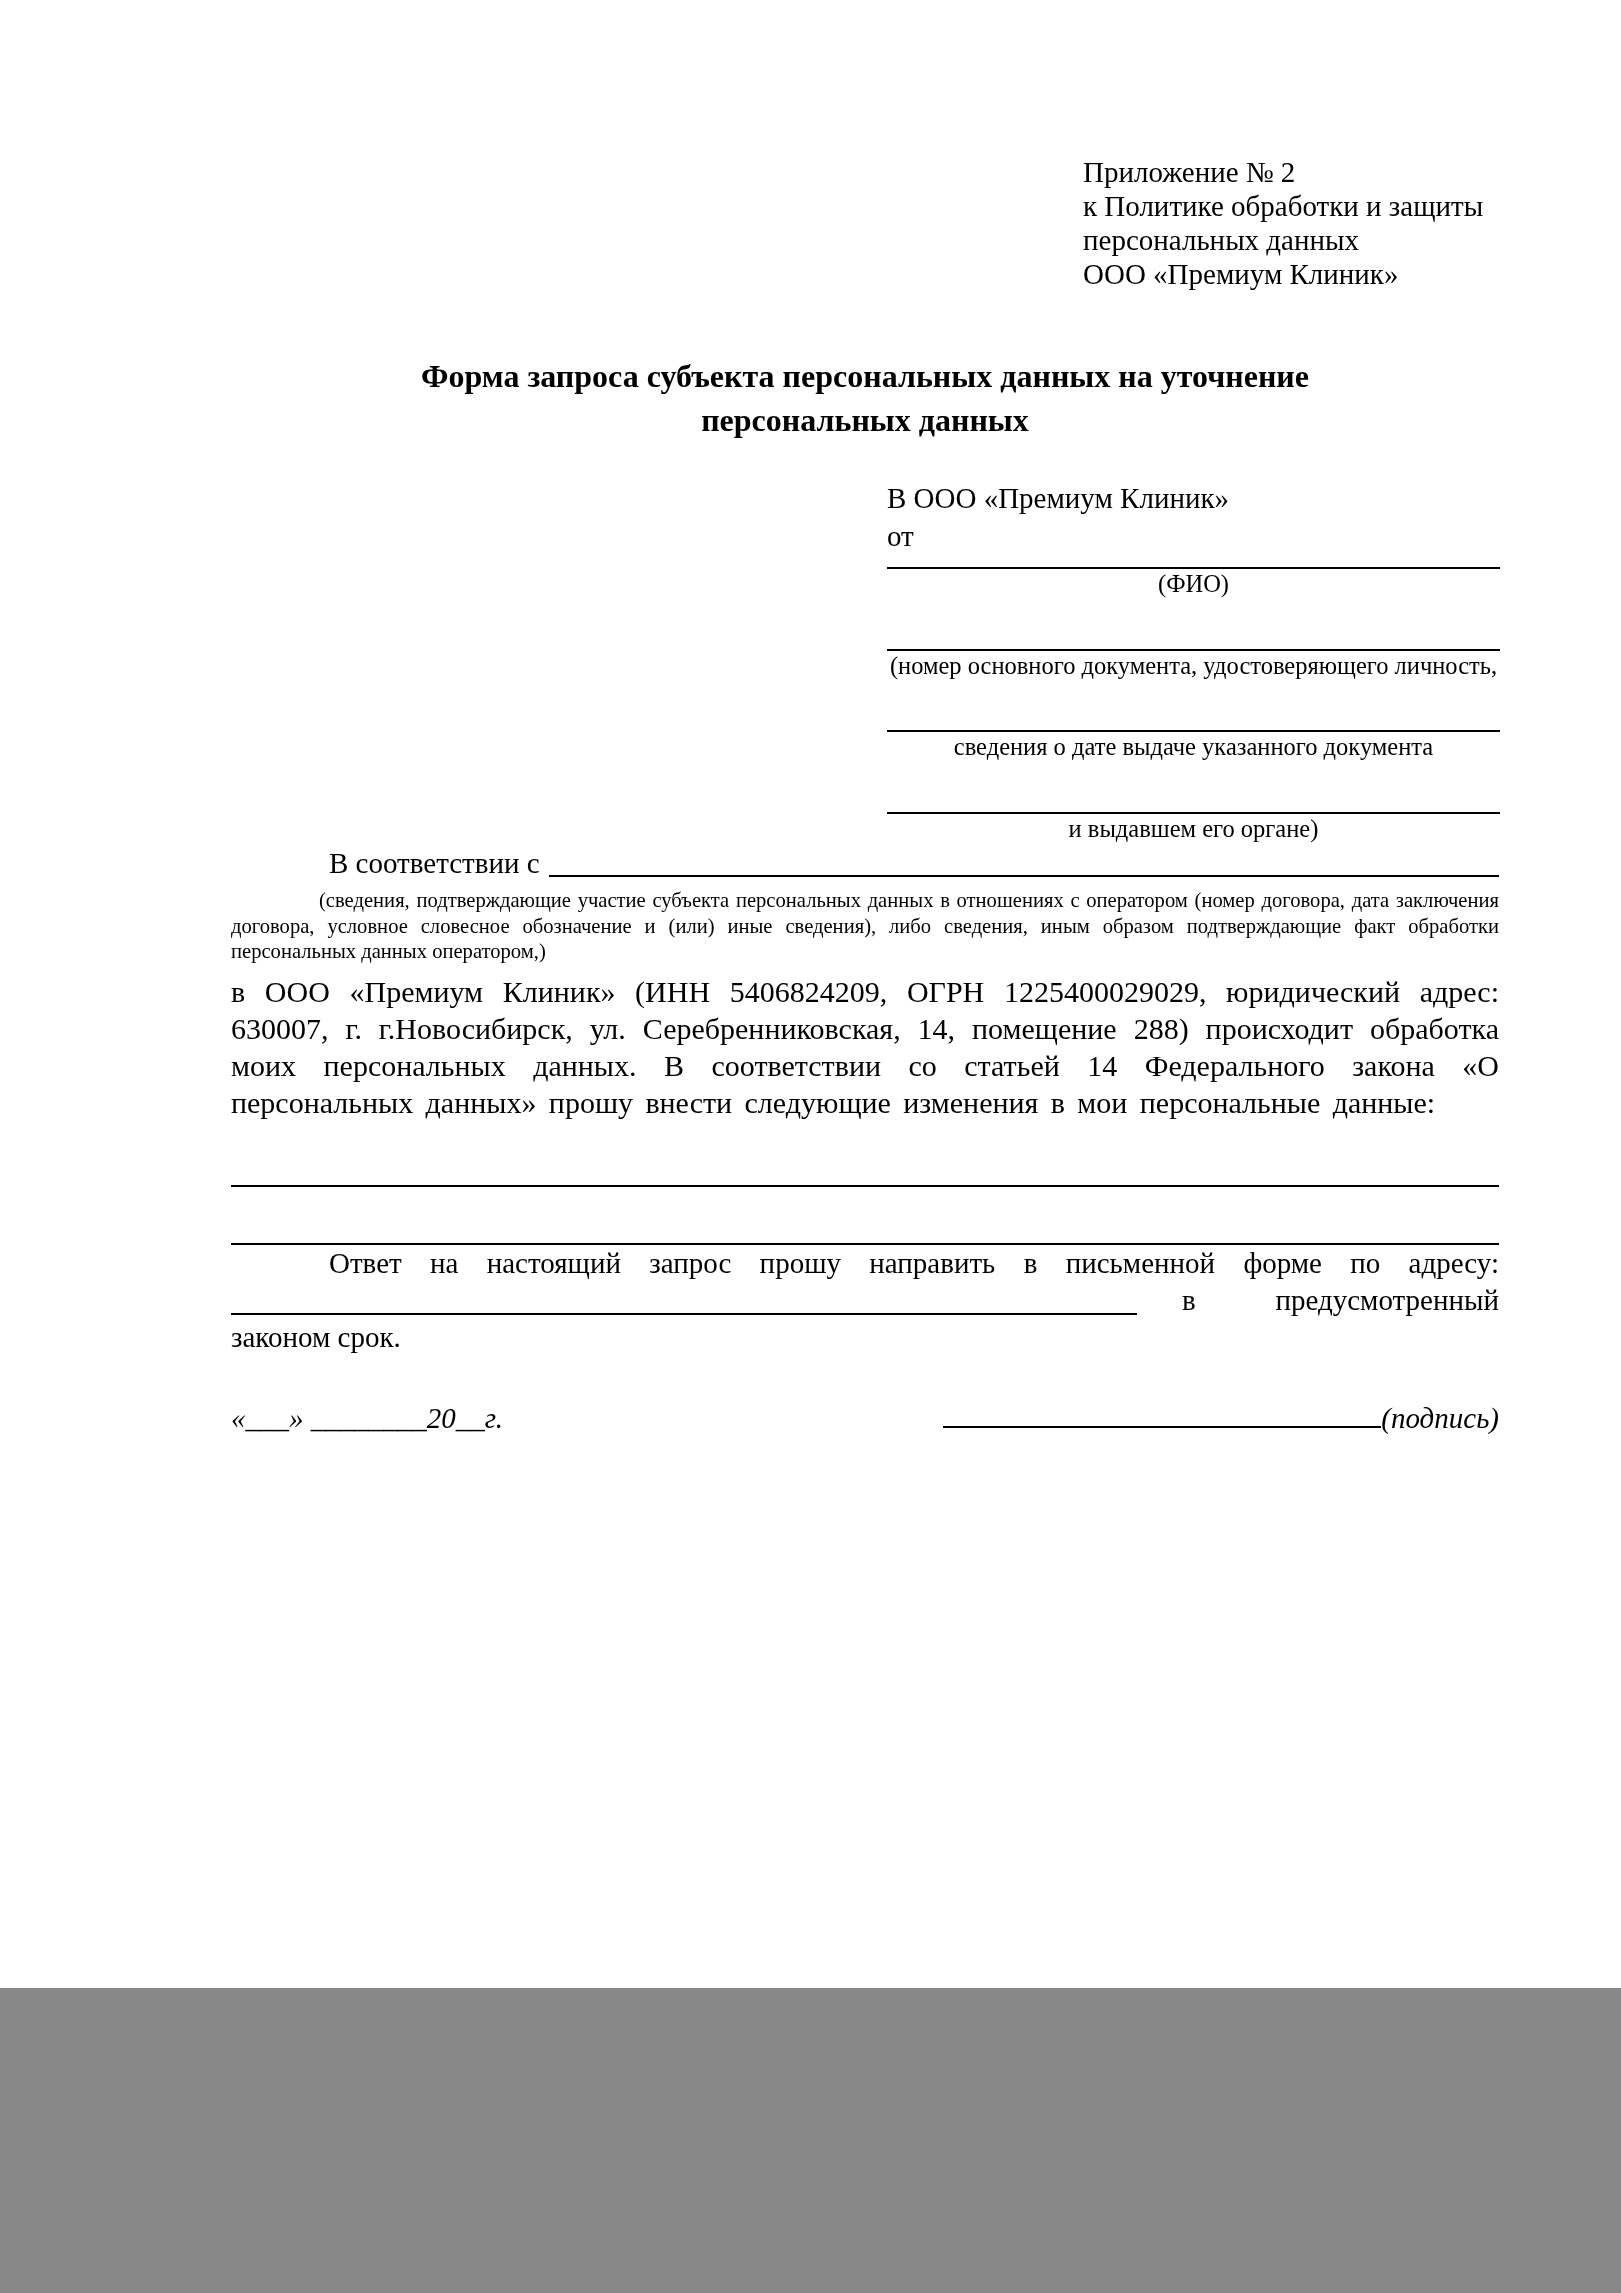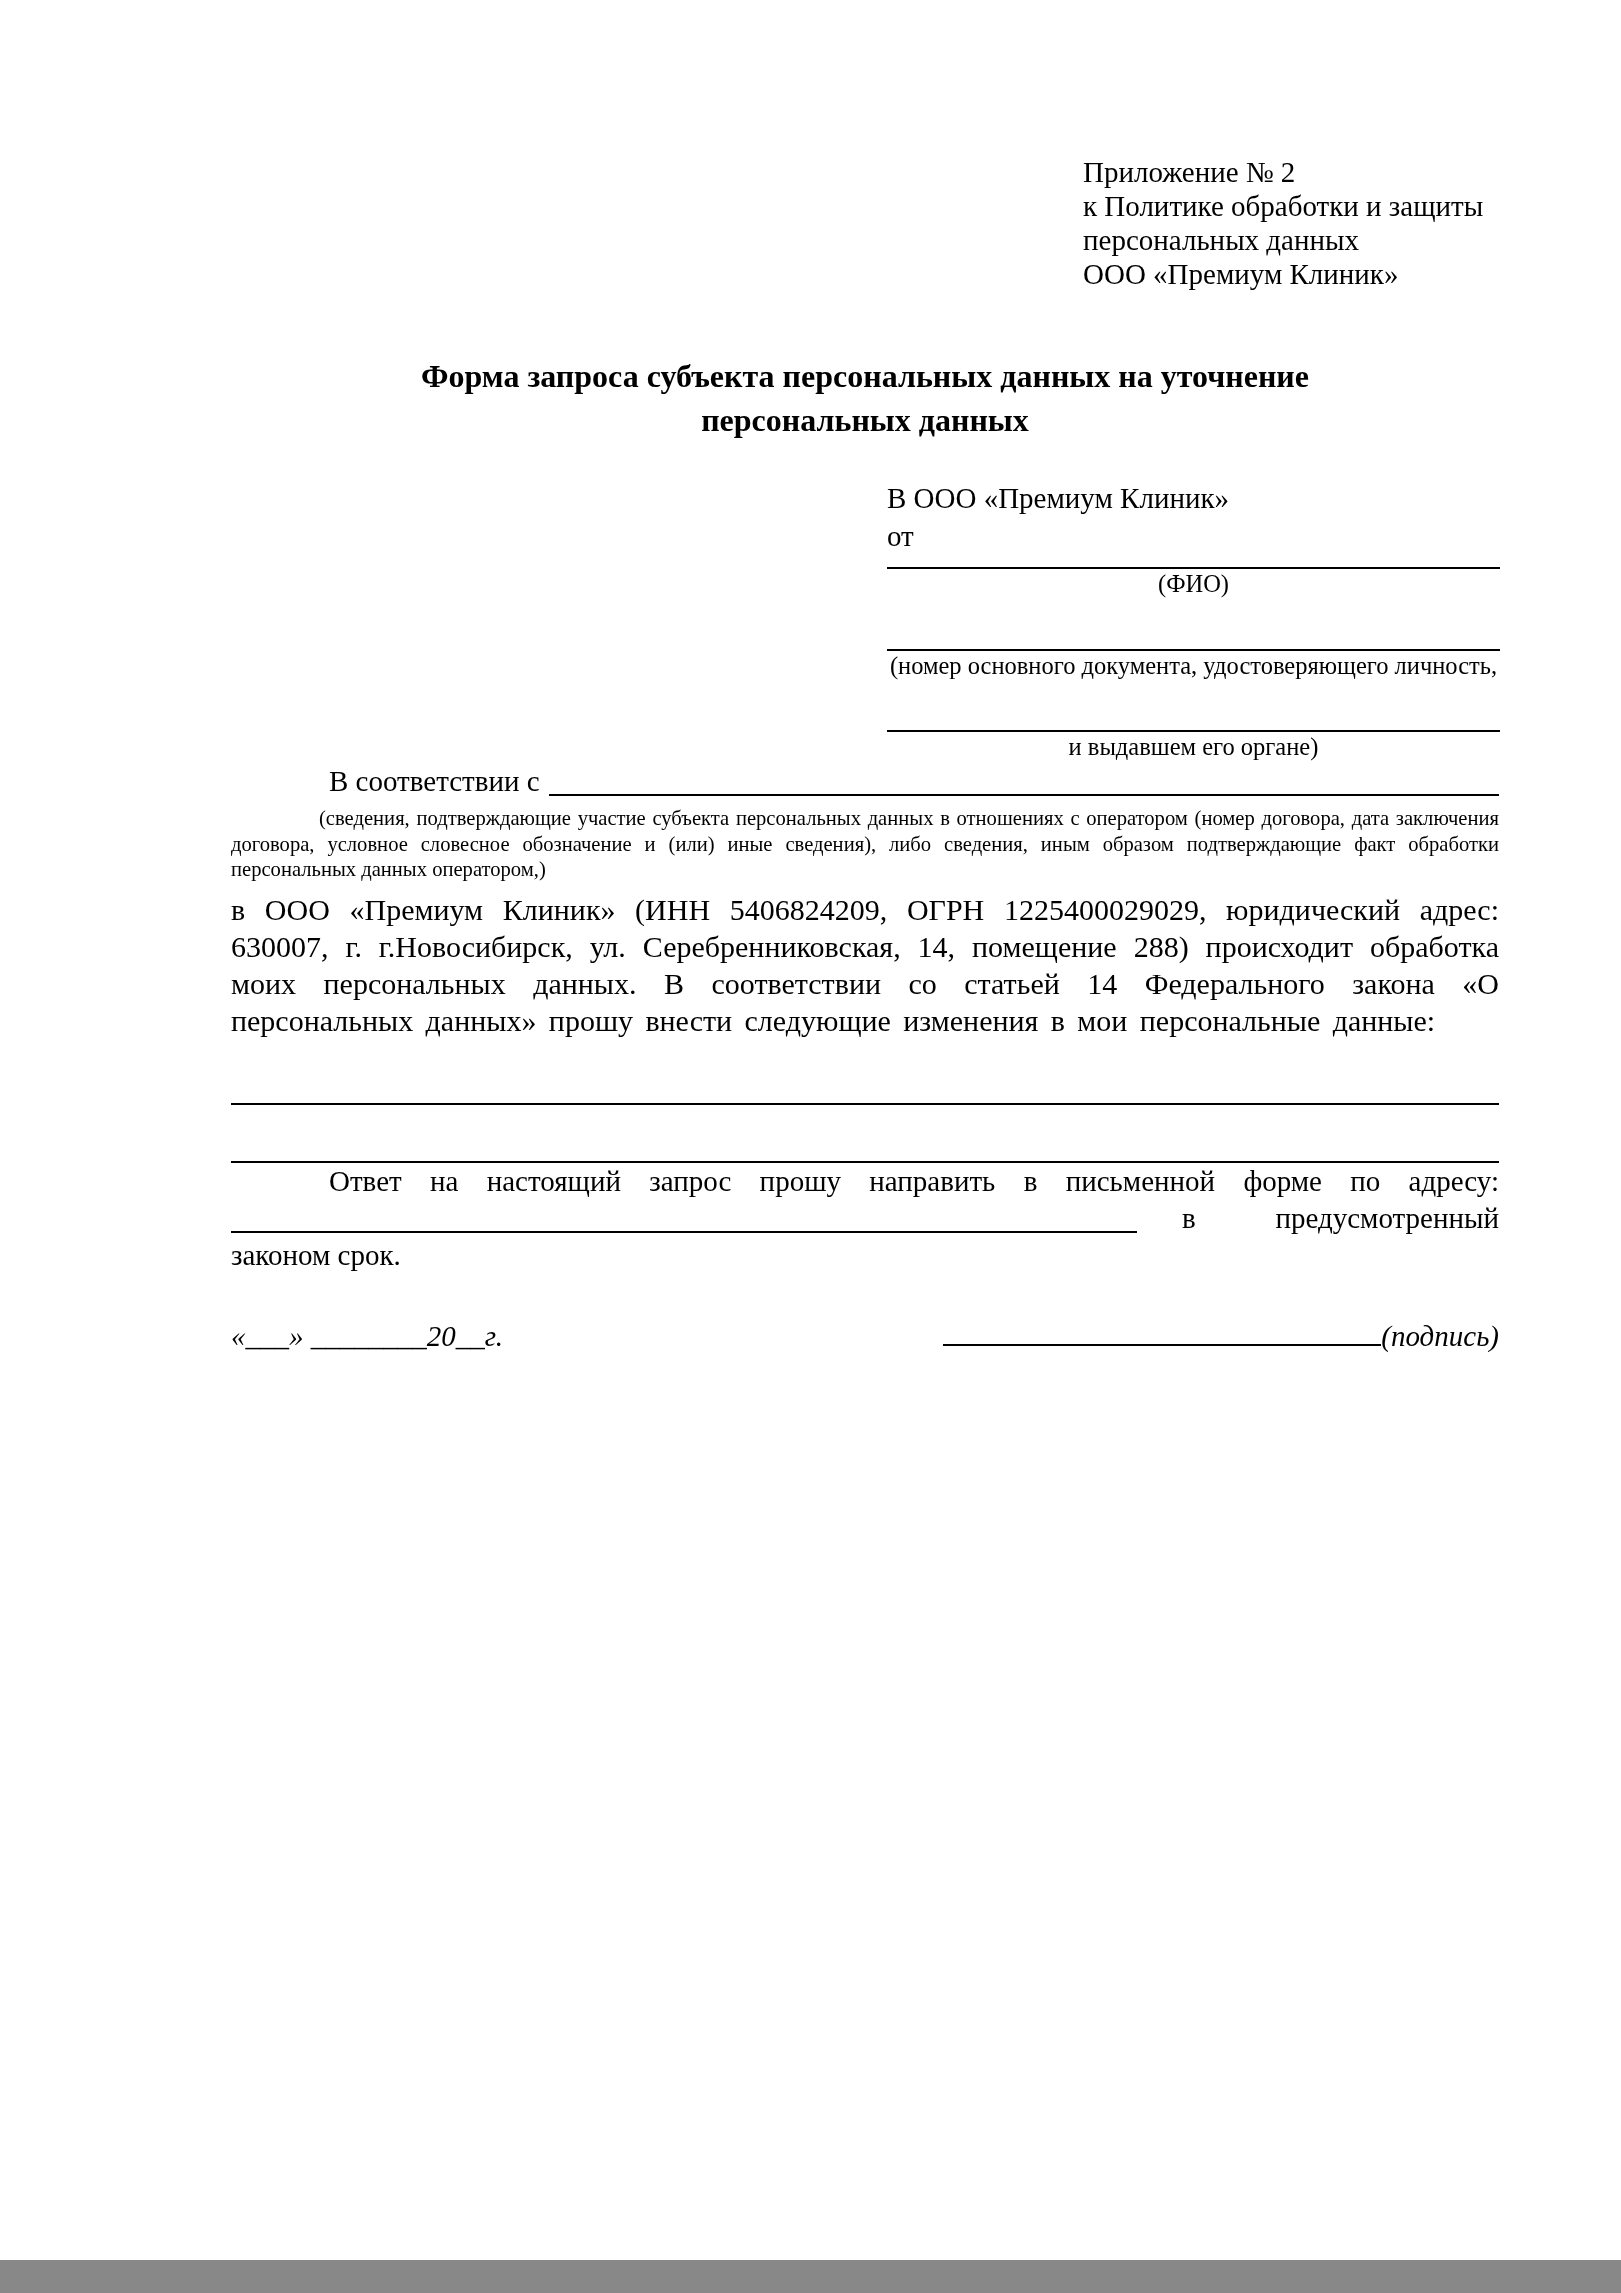--- a/index.html
+++ b/index.html
@@ -1,19 +1,19 @@
 <!DOCTYPE html>
 <html lang="ru"><head>
 <meta charset="utf-8">
 <style>
   html, body { margin: 0; padding: 0; background: #888; }
   .page {
     position: relative;
     width: 1621px;
-    height: 2260px;
+    height: 1988px;
     margin: 0 auto;
     background: #ffffff;
     color: #000000;
     font-family: "Liberation Serif", "DejaVu Serif", serif;
     font-size: 29px;
     line-height: 37px;
     box-sizing: border-box;
     padding: 155px 122px 0 231px;
     overflow: hidden;
   }
@@ -114,20 +114,24 @@
     <div class="field" style="margin-top:0;font-family:Liberation Serif, serif;">
       <div class="rule"></div>
       <div class="caption">(ФИО)</div>
     </div>
     <div class="field">
       <div class="rule"></div>
       <div class="caption">(номер основного документа, удостоверяющего личность,</div>
     </div>
     <div class="field">
       <div class="rule"></div>
+      <div class="caption">сведения о дате выдаче указанного документа</div>
+    </div>
+    <div class="field">
+      <div class="rule"></div>
       <div class="caption">и выдавшем его органе)</div>
     </div>
   </div>
 
 
   <div class="intro-row">
     <span class="prefix">В соответствии с</span>
     <div class="fill"></div>
   </div>
 

